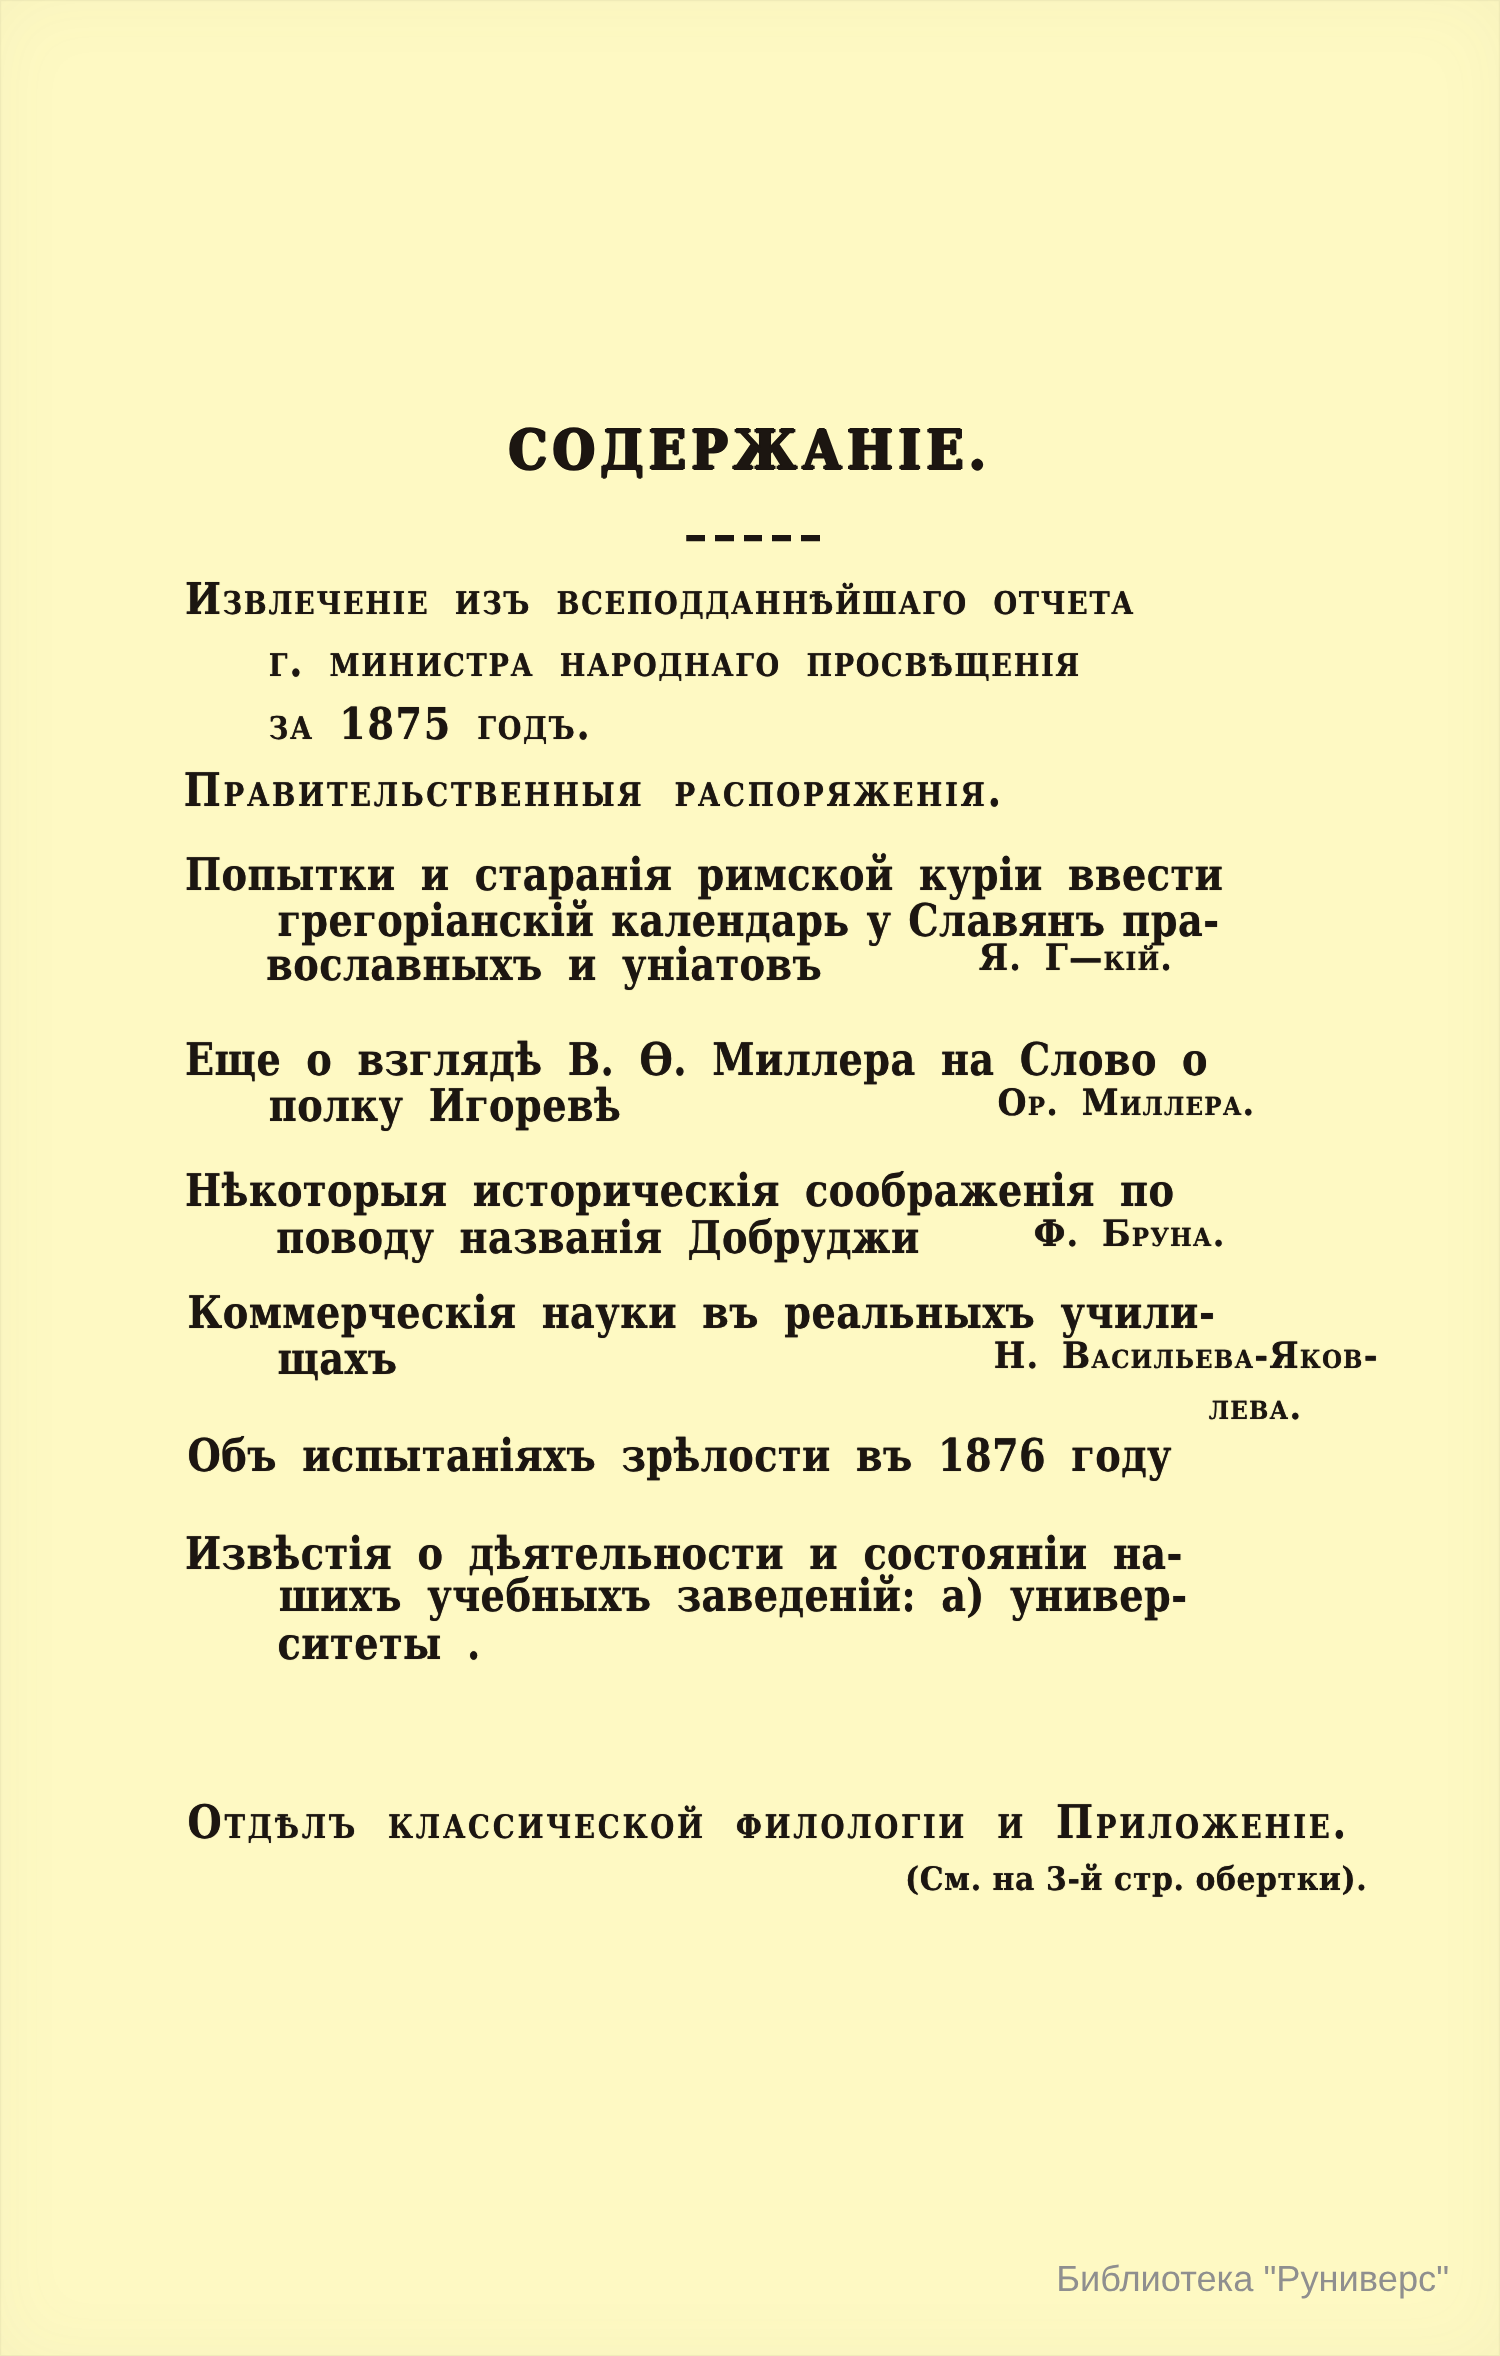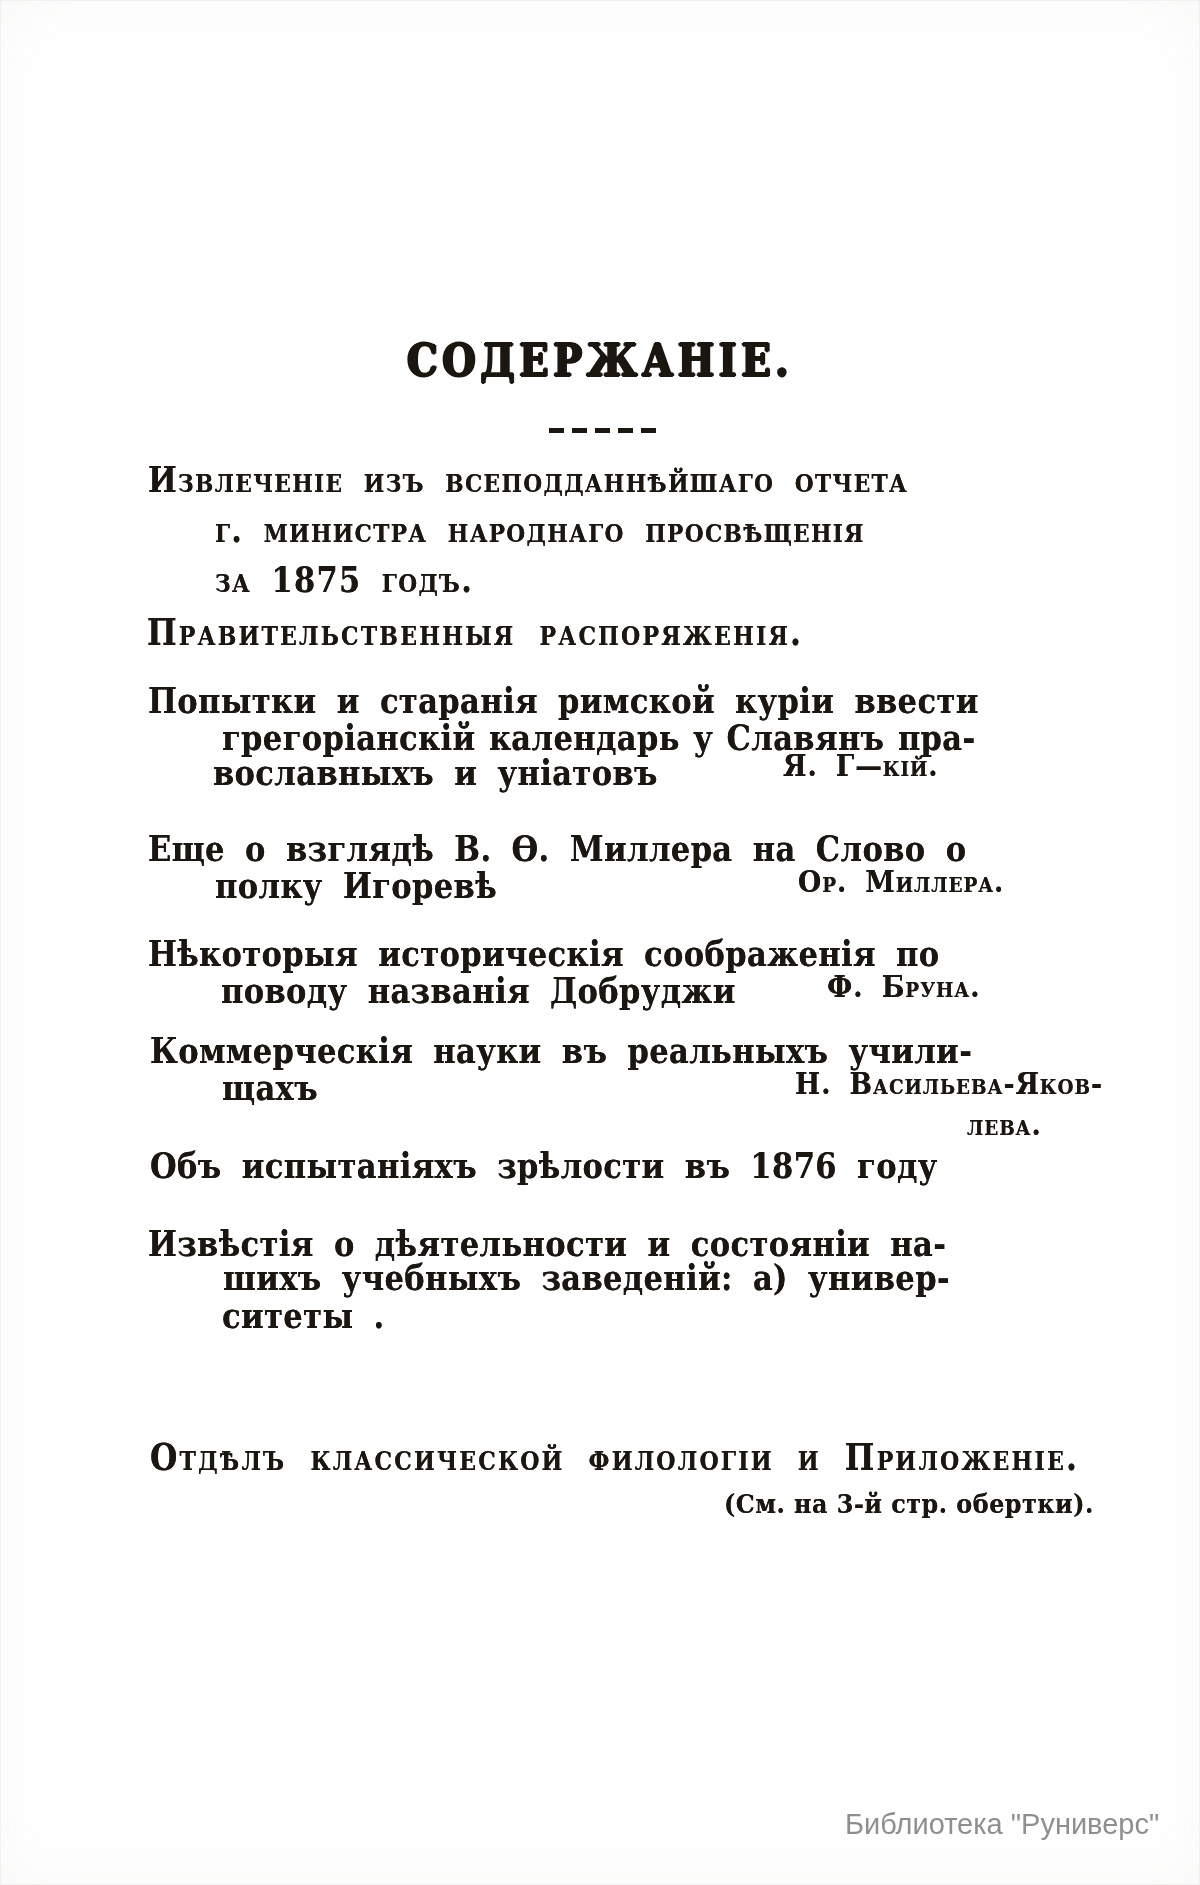--- a/index.html
+++ b/index.html
@@ -5,21 +5,21 @@
   html,body{margin:0;padding:0;}
   body{
     background:#e8e8e6;
     font-family:"DejaVu Serif", serif;
   }
   .page{
     position:relative;
     width:1200px;
     height:1885px;
     margin:0 auto;
-    background:#ffffff;
+    background:#fef9c3;
     box-shadow:inset 0 0 0 1px rgba(0,0,0,0.04), inset 0 0 60px rgba(120,110,90,0.05);
     overflow:hidden;
   }
   .ln{
     position:absolute;
     white-space:nowrap;
     color:#1c1611;
     font-weight:bold;
     line-height:1;
     text-shadow:0 0 0.6px rgba(28,22,17,0.85);

